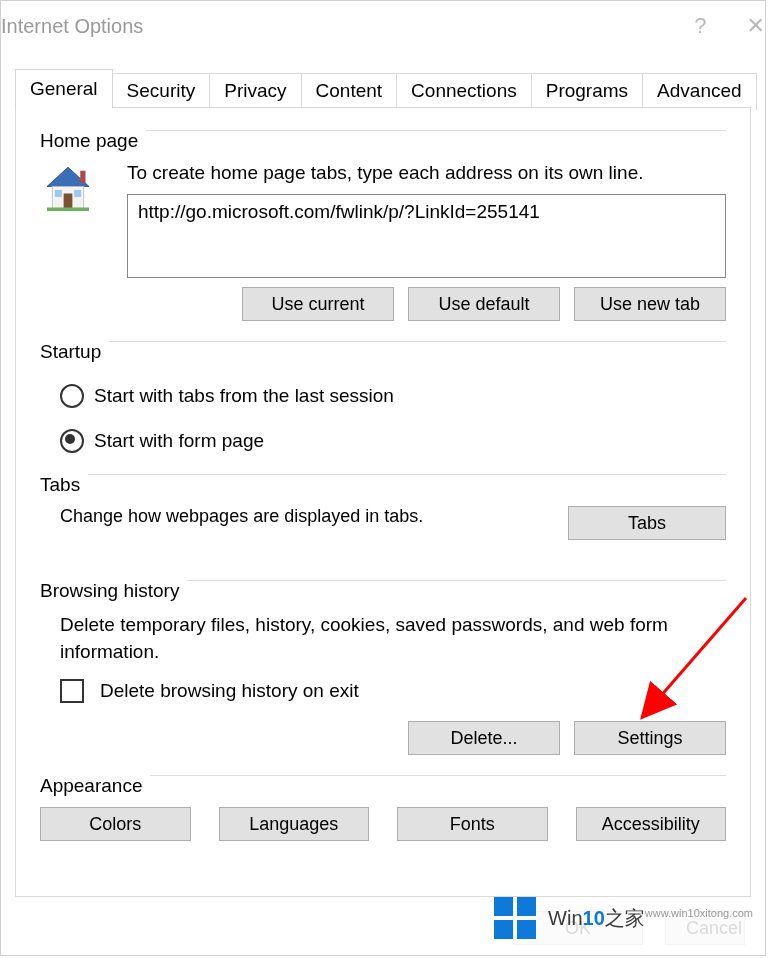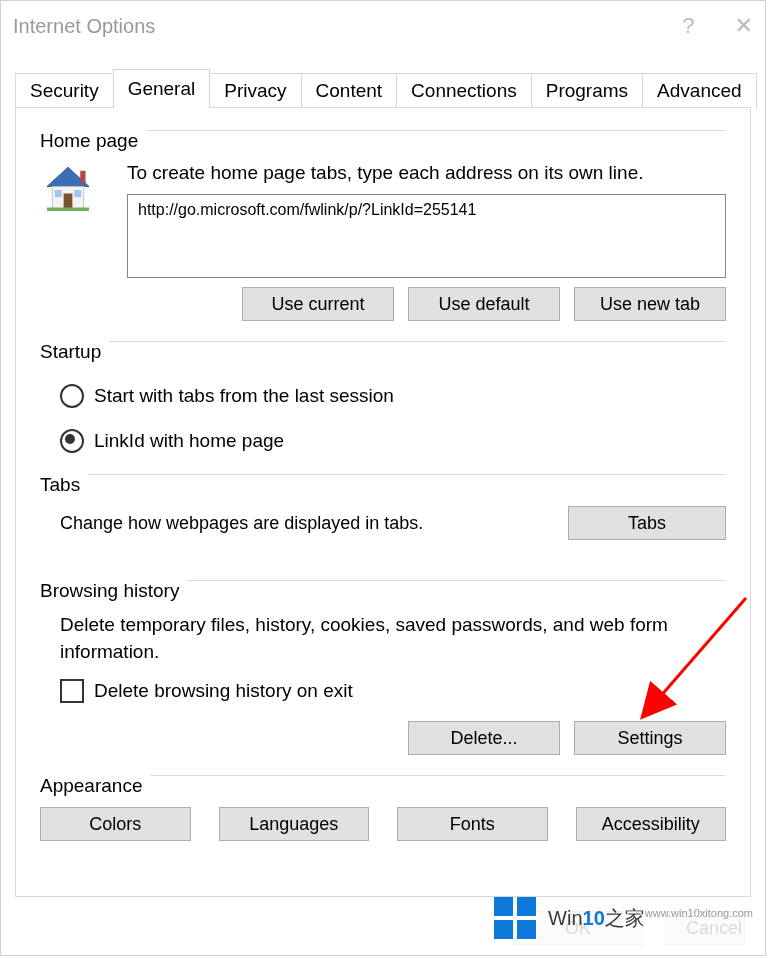--- a/index.html
+++ b/index.html
@@ -18,21 +18,21 @@
     width: 766px;
     height: 956px;
     position: relative;
     box-sizing: border-box;
     background: #ffffff;
   }
   .titlebar {
     display: flex;
     align-items: center;
     height: 50px;
-    padding: 0 12px;
+    padding: 0 0;
     color: #9a9a9a;
     font-size: 20px;
   }
   .title-text { flex: 1; }
   .title-icons { display: flex; gap: 40px; align-items: center; color: #bababa; }
   .help-icon, .close-icon { font-size: 22px; font-weight: 300; }
 
   .tabs-row {
     display: flex;
     align-items: flex-end;
@@ -90,21 +90,21 @@
   }
   .home-icon svg { width: 56px; height: 56px; }
   .homepage-right { flex: 1; }
   .desc { font-size: 19px; margin-bottom: 10px; }
 
   .home-textarea {
     width: 100%;
     height: 84px;
     border: 1px solid #888888;
     font-family: inherit;
-    font-size: 16px;
+    font-size: 19px;
     padding: 6px 24px 6px 10px;
     box-sizing: border-box;
     resize: none;
     overflow-y: scroll;
   }
 
   .btn-row {
     display: flex;
     gap: 14px;
     justify-content: flex-end;
@@ -142,38 +142,37 @@
     content: "";
     position: absolute;
     left: 3px; top: 3px;
     width: 10px; height: 10px;
     border-radius: 50%;
     background: #333333;
   }
 
   .tabs-section-row {
     display: flex;
-    align-items: center;
     justify-content: space-between;
     margin-left: 20px;
     margin-top: 6px;
   }
   .tabs-section-row .btn { min-width: 158px; }
 
   .browsing-desc {
     margin-left: 20px;
     font-size: 19px;
     line-height: 1.4;
     margin-top: 4px;
     margin-bottom: 14px;
   }
   .check-row {
     display: flex;
     align-items: center;
-    gap: 10px;
+    gap: 16px;
     margin-left: 20px;
     font-size: 19px;
     margin-bottom: 18px;
   }
   .checkbox {
     width: 20px; height: 20px;
     border: 2px solid #333333;
     display: inline-block;
   }
 
@@ -222,22 +221,22 @@
 
   <div class="titlebar">
     <span class="title-text">Internet Options</span>
     <div class="title-icons">
       <span class="help-icon">?</span>
       <span class="close-icon">✕</span>
     </div>
   </div>
 
   <div class="tabs-row">
+    <div class="tab active">General</div>
     <div class="tab inactive">Security</div>
-    <div class="tab active">General</div>
     <div class="tab inactive">Privacy</div>
     <div class="tab inactive">Content</div>
     <div class="tab inactive">Connections</div>
     <div class="tab inactive">Programs</div>
     <div class="tab inactive">Advanced</div>
   </div>
 
   <div class="tab-panel">
 
     <div class="group">
@@ -274,21 +273,21 @@
         <span>Startup</span>
         <span class="group-line"></span>
       </div>
       <div class="radio-group">
         <div class="radio-row">
           <span class="radio"></span>
           <span>Start with tabs from the last session</span>
         </div>
         <div class="radio-row">
           <span class="radio checked"></span>
-          <span>LinkId with home page</span>
+          <span>Start with form page</span>
         </div>
       </div>
     </div>
 
     <div class="group">
       <div class="group-header">
         <span>Tabs</span>
         <span class="group-line"></span>
       </div>
       <div class="tabs-section-row">

